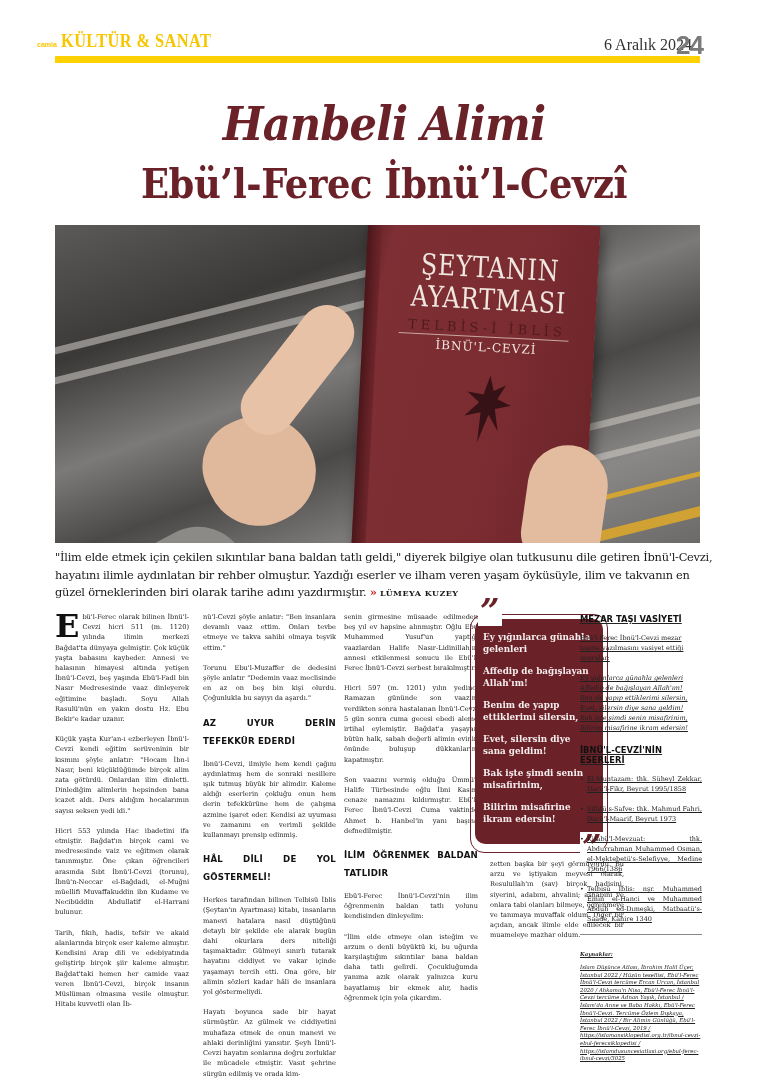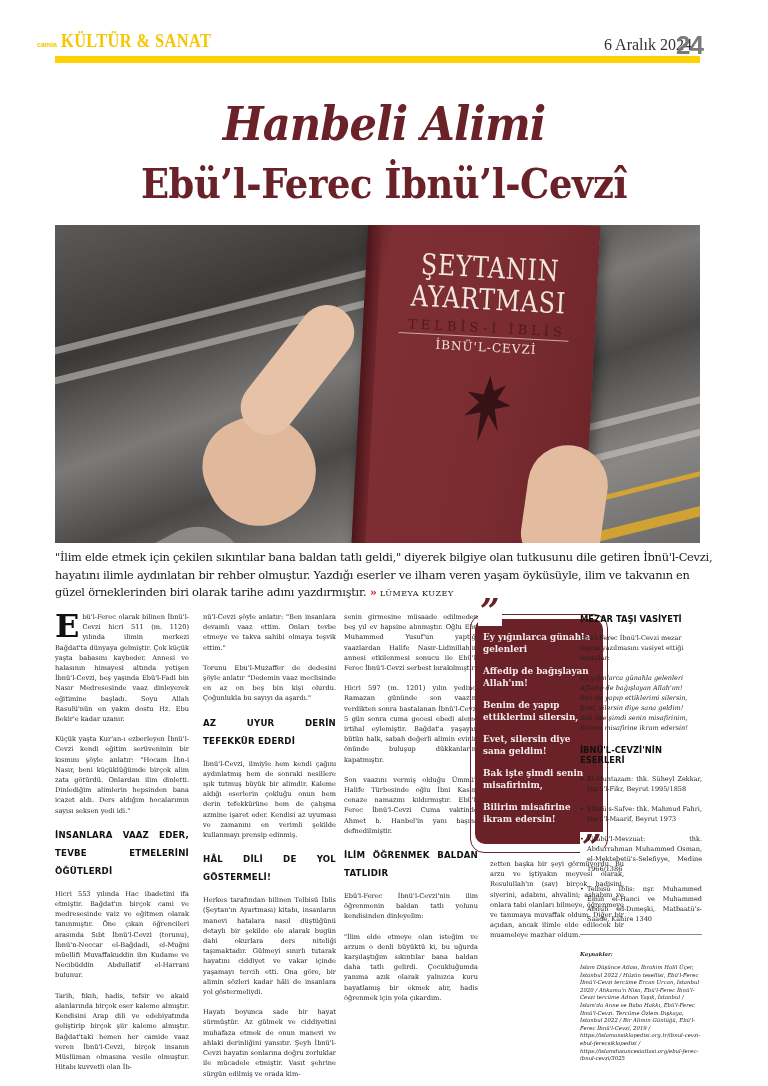--- a/index.html
+++ b/index.html
@@ -33,42 +33,42 @@
   .book-t2 { top: 62px; }
   .book-t3 { position: absolute; left: 24px; top: 100px; width: 200px; text-align: center; font-family: "DejaVu Serif", serif; font-size: 13px; color: #4f1a1e; letter-spacing: 4px; }
   .book-line { position: absolute; left: 36px; top: 116px; width: 170px; height: 1px; background: #c9a9a2; }
   .book-t4 { position: absolute; left: 24px; top: 120px; width: 200px; text-align: center; font-family: "DejaVu Serif", serif; font-size: 12px; color: #efe4de; letter-spacing: 1px; }
   .book-fig { position: absolute; left: 100px; top: 150px; width: 60px; height: 80px; }
   .hand-r { position: absolute; left: 470px; top: 220px; width: 80px; height: 120px; background: #e3bb9f; border-radius: 40px 40px 30px 30px; transform: rotate(8deg); }
 
   
   .lead { position: absolute; left: 55px; top: 549px; width: 660px; font-family: "DejaVu Serif", serif; font-size: 11.4px; line-height: 17.5px; color: #1a1a1a; letter-spacing: -0.25px; }
   .lead .arrow { color: #c62828; font-weight: bold; }
-  .lead .author { font-weight: normal; font-size: 8px; letter-spacing: 0.5px; }
+  .lead .author { font-weight: bold; font-size: 8px; letter-spacing: 0.5px; }
 
   
   .col { position: absolute; top: 612px; font-family: "DejaVu Serif", serif; font-size: 6.6px; line-height: 10.2px; color: #222; text-align: justify; hyphens: manual; }
   .col p { margin-bottom: 10px; }
   .col h3 { font-family: "DejaVu Sans", sans-serif; font-weight: bold; font-size: 8.6px; line-height: 18px; letter-spacing: 0.2px; color: #111; margin: 2px 0 9px 0; text-transform: uppercase; }
   .c1 { left: 55px; width: 134px; }
   .c2 { left: 203px; width: 133px; }
   .c3 { left: 344px; width: 134px; }
   .c3b { position: absolute; left: 490px; top: 859px; width: 134px; font-family: "DejaVu Serif", serif; font-size: 6.6px; line-height: 10.2px; color: #222; text-align: justify; }
   .c3b p { margin-bottom: 10px; }
   .dropcap { float: left; font-family: "DejaVu Serif", serif; font-weight: bold; font-size: 32px; line-height: 27px; margin: 1px 3px 0 0; color: #111; }
 
   
   .qbox { position: absolute; left: 475px; top: 619px; width: 128px; height: 225px; background: #6b2128; border-radius: 10px; padding: 12px 8px 0 8px; }
   .qframe { position: absolute; left: 470px; top: 614px; width: 138px; height: 239px; border: 1.5px solid #6b2128; border-radius: 14px; }
   .qmark-top { position: absolute; left: 478px; top: 596px; font-family: "DejaVu Serif", serif; font-weight: bold; font-style: italic; font-size: 34px; color: #6b2128; background: #fff; padding: 0 2px; line-height: 30px; }
   .qmark-bot { position: absolute; left: 580px; top: 832px; font-family: "DejaVu Serif", serif; font-weight: bold; font-style: italic; font-size: 34px; color: #6b2128; background: #fff; padding: 0 2px; line-height: 30px; }
   .qline { font-family: "DejaVu Serif", serif; font-weight: bold; font-size: 8.8px; line-height: 12px; color: #f6eeee; margin-bottom: 10px; }
 
   
-  .side { position: absolute; left: 580px; top: 612px; width: 122px; font-family: "DejaVu Serif", serif; font-size: 6.5px; line-height: 10px; color: #222; }
+  .side { position: absolute; left: 580px; top: 612px; width: 122px; font-family: "DejaVu Serif", serif; font-size: 6.5px; line-height: 10px; color: #222; text-decoration: underline; }
   .side h3 { font-family: "DejaVu Sans", sans-serif; font-weight: bold; font-size: 8.4px; line-height: 10px; color: #111; margin: 2px 0 9px 0; }
   .side p { margin-bottom: 10px; }
   .side .poem { font-style: italic; margin-bottom: 12px; }
   .side ul { list-style: none; }
   .side li { position: relative; padding-left: 7px; margin-bottom: 10px; text-align: justify; }
   .side li::before { content: "•"; position: absolute; left: 0; top: 0; }
   .side .rule { height: 1px; background: #888; margin: 4px 0 14px 0; }
   .side .src-title { font-style: italic; font-weight: bold; font-size: 5.4px; margin-bottom: 5px; }
   .side .src { font-style: italic; font-size: 5.4px; line-height: 7.6px; }
 </style>
@@ -112,21 +112,20 @@
 
 <div class="lead">
   <span>"İlim elde etmek için çekilen sıkıntılar bana baldan tatlı geldi," diyerek bilgiye olan tutkusunu dile getiren İbnü'l-Cevzi, hayatını ilimle aydınlatan bir rehber olmuştur. Yazdığı eserler ve ilham veren yaşam öyküsüyle, ilim ve takvanın en güzel örneklerinden biri olarak tarihe adını yazdırmıştır.</span>
   <span class="arrow">»</span>
   <span class="author">LÜMEYA KUZEY</span>
 </div>
 
 <div class="col c1">
   <p><span class="dropcap">E</span><span>bü'l-Ferec olarak bilinen İbnü'l-Cevzi hicri 511 (m. 1120) yılında ilimin merkezi Bağdat'ta dünyaya gelmiştir. Çok küçük yaşta babasını kaybeder. Annesi ve halasının himayesi altında yetişen İbnü'l-Cevzi, beş yaşında Ebü'l-Fadl bin Nasır Medresesinde vaaz dinleyerek eğitimine başladı. Soyu Allah Rasulü'nün en yakın dostu Hz. Ebu Bekir'e kadar uzanır.</span></p>
   <p>Küçük yaşta Kur'an-ı ezberleyen İbnü'l-Cevzi kendi eğitim serüveninin bir kısmını şöyle anlatır: "Hocam İbn-i Nasır, beni küçüklüğümde birçok alim zata götürdü. Onlardan ilim dinletti. Dinlediğim alimlerin hepsinden bana icazet aldı. Ders aldığım hocalarımın sayısı seksen yedi idi."</p>
-  <h3>İNSANLARA VAAZ EDER, TEVBE ETMELERİNİ ÖĞÜTLERDİ</h3>
   <p>Hicri 553 yılında Hac ibadetini ifa etmiştir. Bağdat'ın birçok cami ve medresesinde vaiz ve eğitmen olarak tanınmıştır. Öne çıkan öğrencileri arasında Sıbt İbnü'l-Cevzi (torunu), İbnü'n-Neccar el-Bağdadi, el-Muğni müellifi Muvaffakuddin ibn Kudame ve Necibüddin Abdullatif el-Harrani bulunur.</p>
   <p>Tarih, fıkıh, hadis, tefsir ve akaid alanlarında birçok eser kaleme almıştır. Kendisini Arap dili ve edebiyatında geliştirip birçok şiir kaleme almıştır. Bağdat'taki hemen her camide vaaz veren İbnü'l-Cevzi, birçok insanın Müslüman olmasına vesile olmuştur. Hitabı kuvvetli olan İb-</p>
 </div>
 
 <div class="col c2">
   <p>nü'l-Cevzi şöyle anlatır: "Ben insanlara devamlı vaaz ettim. Onları tevbe etmeye ve takva sahibi olmaya teşvik ettim."</p>
   <p>Torunu Ebu'l-Muzaffer de dedesini şöyle anlatır "Dedemin vaaz meclisinde en az on beş bin kişi olurdu. Çoğunlukla bu sayıyı da aşardı."</p>
   <h3>AZ UYUR DERİN TEFEKKÜR EDERDİ</h3>
   <p>İbnü'l-Cevzi, ilmiyle hem kendi çağını aydınlatmış hem de sonraki nesillere ışık tutmuş büyük bir alimdir. Kaleme aldığı eserlerin çokluğu onun hem derin tefekkürüne hem de çalışma azmine işaret eder. Kendisi az uyuması ve zamanını en verimli şekilde kullanmayı prensip edinmiş.</p>
   <h3>HÂL DİLİ DE YOL GÖSTERMELİ!</h3>

